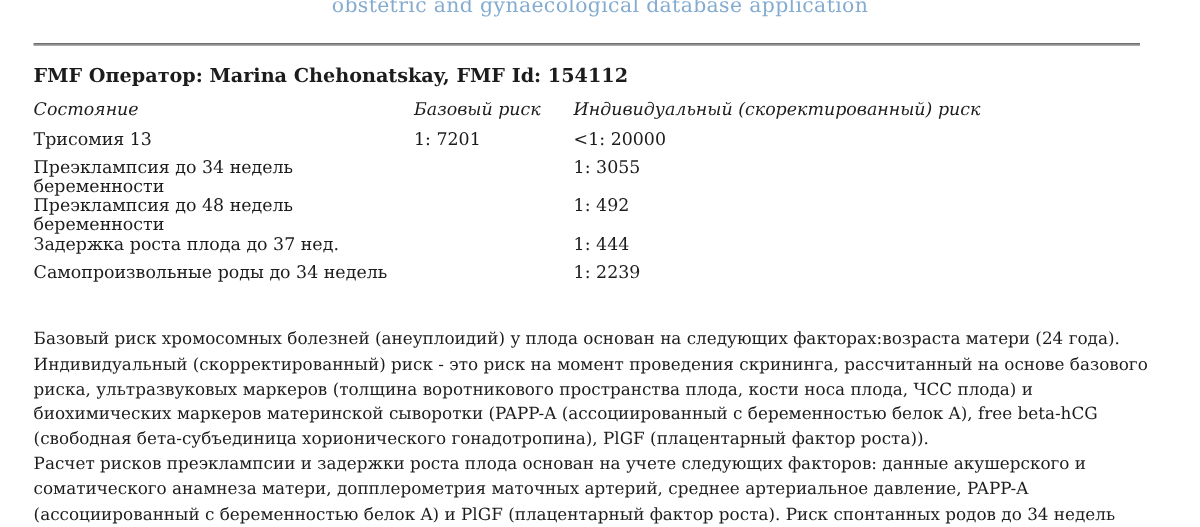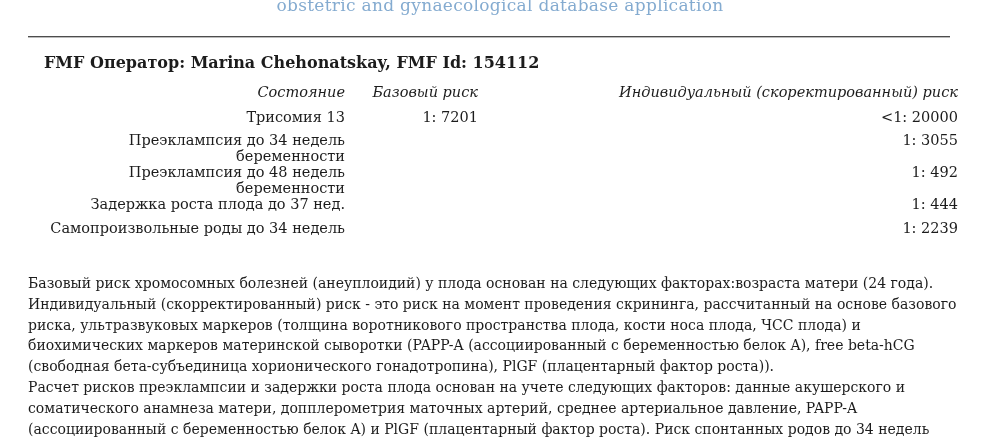--- a/index.html
+++ b/index.html
@@ -31,34 +31,33 @@
     height: 2px;
     background: #4d4d4d;
     border-bottom: 1px solid #bcbcbc;
   }
   .operator-line {
     position: absolute;
     top: 53px;
     left: 28px;
     font-size: 16px;
     font-weight: bold;
-    margin-left: 16px;
   }
   .risk-table {
     position: absolute;
     top: 84px;
     left: 28px;
     width: 930px;
     border-collapse: collapse;
     table-layout: fixed;
   }
   .risk-table col.c1 { width: 317px; }
   .risk-table col.c2 { width: 133px; }
   .risk-table th, .risk-table td {
-    text-align: right;
+    text-align: left;
     vertical-align: top;
     font-weight: normal;
     font-size: 14.5px;
     padding: 0;
     height: 23.3px;
   }
   .risk-table th {
     font-style: italic;
     height: 25px;
   }

